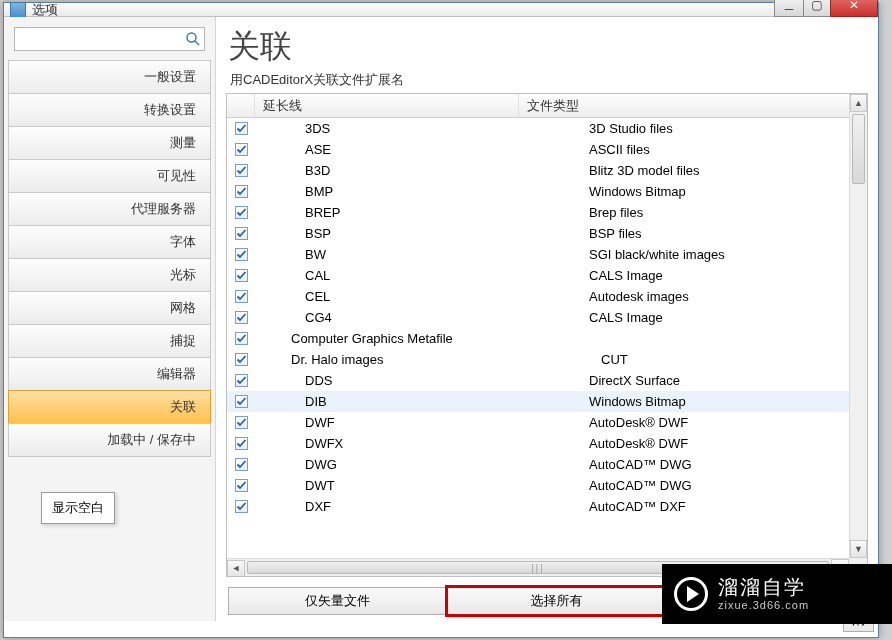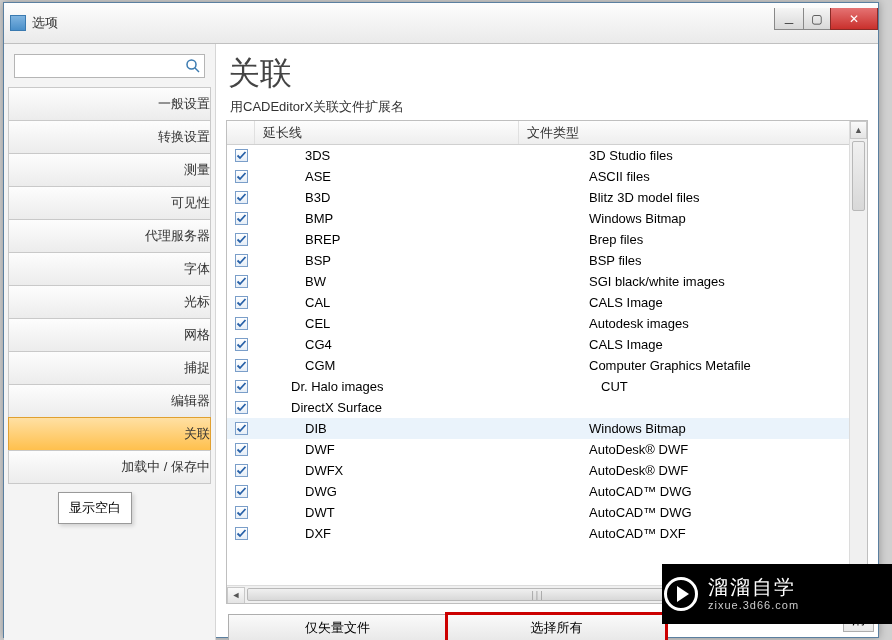--- a/index.html
+++ b/index.html
@@ -1,34 +1,34 @@
 <!DOCTYPE html>
 <html><head>
 <meta charset="utf-8">
 <style>
 * { box-sizing: border-box; margin: 0; padding: 0; }
 body { font-family: "Microsoft YaHei", "SimSun", Tahoma, sans-serif; font-size: 13px; background: #d0d0d0; width: 892px; height: 640px; overflow: hidden; position: relative; }
 .window { position: absolute; left: 3px; top: 2px; width: 876px; height: 636px; background: #fff; border: 1px solid #5a7fa0; box-shadow: 0 0 8px rgba(0,0,0,0.3); }
-.titlebar { height: 41px; background: linear-gradient(#fdfdfd,#eaeaea); border-bottom: 1px solid #c0c0c0; display: flex; align-items: center; padding-left: 6px; }
+.titlebar { height: 14px; background: linear-gradient(#fdfdfd,#eaeaea); border-bottom: 1px solid #c0c0c0; display: flex; align-items: center; padding-left: 6px; }
 .titlebar .app-icon { width: 16px; height: 16px; background: linear-gradient(#7fb4e0,#4a8fc9); border: 1px solid #3a7ab0; margin-right: 6px; }
 .titlebar .title { flex: 1; color: #333; }
 .winbtns { display: flex; height: 22px; margin-top:-8px; }
 .winbtn { width: 30px; height: 22px; border: 1px solid #888; border-top:none; background: linear-gradient(#f5f5f5,#d8d8d8); display:flex; align-items:center; justify-content:center; font-family: Arial; font-size:12px; color:#333; margin-left:-1px;}
 .winbtn.max { width:28px; }
 .winbtn.close { width: 48px; background: linear-gradient(#e57373,#c9302c); color:#fff; border-color:#8a2a26; }
 .winbtn.min span{position:relative;top:4px;}
 .body { display: flex; height: calc(100% - 30px); }
 .sidebar { width: 212px; background: #f4f4f4; border-right: 1px solid #d6d6d6; display:flex; flex-direction:column; padding:6px 4px 4px 4px; }
 .searchwrap { position:relative; margin:4px 6px 10px 6px; }
 .searchwrap input { width:100%; height:24px; border:1px solid #b5b5b5; padding:2px 22px 2px 4px; font-size:13px; }
 .searchwrap .sicon { position:absolute; right:4px; top:4px; width:16px; height:16px; }
 .nav { display:flex; flex-direction:column; gap:0; }
-.nav-item { height:34px; border:1px solid #c9c9c9; background:linear-gradient(#fdfdfd,#ececec); display:flex; align-items:center; justify-content:flex-end; color:#333; cursor:pointer; margin-top:-1px;}
+.nav-item { height:34px; border:1px solid #c9c9c9; background:linear-gradient(#fdfdfd,#ececec); display:flex; align-items:center; justify-content:flex-end; padding-right:14px; color:#333; cursor:pointer; margin-top:-1px;}
 .nav-item.selected { background:linear-gradient(#ffe0a3,#ffc04d); border-color:#e0a030; }
-.tooltip { position:absolute; left:58px; top:492px; background:#fff; border:1px solid #9a9a9a; padding:6px 10px; font-size:13px; box-shadow:2px 2px 4px rgba(0,0,0,0.15); z-index:50; }
+.tooltip { position:absolute; left:41px; top:492px; background:#fff; border:1px solid #9a9a9a; padding:6px 10px; font-size:13px; box-shadow:2px 2px 4px rgba(0,0,0,0.15); z-index:50; }
 .main { flex:1; display:flex; flex-direction:column; padding:6px 10px 6px 10px; position:relative; }
 .heading { font-size:32px; color:#444; font-weight:normal; margin:2px 0 2px 2px; font-family:"Microsoft YaHei","SimSun",sans-serif; }
 .subheading { font-size:13px; color:#333; margin:0 0 4px 4px; }
 .tablewrap { border:1px solid #bfbfbf; flex:1; position:relative; background:#fff; overflow:hidden; }
 .thead { display:flex; height:24px; background:linear-gradient(#fdfdfd,#eee); border-bottom:1px solid #d0d0d0; }
 .th { display:flex; align-items:center; padding-left:8px; color:#333; border-right:1px solid #e0e0e0; }
 .th.c0{width:28px;padding:0;}
 .th.c1{width:264px;}
 .th.c2{flex:1;text-align:center;}
 .tbody { position:absolute; top:24px; bottom:18px; left:0; right:18px; overflow:hidden; }
@@ -46,21 +46,21 @@
 .vscroll .thumb{position:absolute;left:2px;right:2px;top:2px;height:70px;background:linear-gradient(#f0f0f0,#d8d8d8);border:1px solid #b8b8b8;border-radius:2px;}
 .vscroll .arrow.down{position:absolute;bottom:0;left:0;right:0;}
 .hscroll { position:absolute; left:0; right:18px; bottom:0; height:18px; background:#f0f0f0; border-top:1px solid #dcdcdc; }
 .hscroll .arrow{width:18px;height:100%;background:linear-gradient(#fafafa,#e4e4e4);border:1px solid #c8c8c8;display:inline-flex;align-items:center;justify-content:center;font-size:9px;color:#555;}
 .hscroll .arrow.right{float:right;}
 .hscroll .thumb{position:absolute;left:20px;right:20px;top:2px;bottom:2px;background:linear-gradient(#f0f0f0,#d8d8d8);border:1px solid #b8b8b8;border-radius:2px;display:flex;align-items:center;justify-content:center;color:#999;font-size:9px;letter-spacing:2px;}
 .corner{position:absolute;right:0;bottom:0;width:18px;height:18px;background:#f0f0f0;}
 .btnrow { display:flex; gap:0; margin-top:10px; padding:0 2px; }
 .bigbtn { flex:1; height:28px; border:1px solid #aeaeae; background:linear-gradient(#fafafa,#e8e8e8); display:flex; align-items:center; justify-content:center; cursor:pointer; }
 .bigbtn.redframe { outline:3px solid #c00; outline-offset:-1px; }
-.watermark { position:absolute; right:0; bottom:16px; width:230px; height:60px; background:#000; display:flex; align-items:center; padding-left:2px; z-index:60; }
+.watermark { position:absolute; right:0; bottom:16px; width:230px; height:60px; background:#000; display:flex; align-items:center; padding-left:12px; z-index:60; }
 .watermark .play{width:34px;height:34px;border:3px solid #fff;border-radius:50%;display:flex;align-items:center;justify-content:center;margin-right:10px;}
 .watermark .play div{width:0;height:0;border-left:12px solid #fff;border-top:8px solid transparent;border-bottom:8px solid transparent;margin-left:3px;}
 .watermark .txt{color:#fff;display:flex;flex-direction:column;line-height:1.2;}
 .watermark .txt .big{font-size:20px;letter-spacing:2px;}
 .watermark .txt .small{font-size:11px;color:#ccc;letter-spacing:1px;}
 .footerbtn { position:absolute; right:18px; bottom:8px; height:24px; padding:0 8px; border:1px solid #aeaeae; background:linear-gradient(#fafafa,#e8e8e8); display:flex; align-items:center; z-index:55; }
 </style>
 </head>
 <body>
 
@@ -225,21 +225,20 @@
               <div class="cell c2">CALS Image</div>
             </div>
             <div class="row">
               <div class="cell c0">
                 <div class="chk">
                   <svg viewBox="0 0 11 11">
                     <polyline points="1.5,5.5 4,8 9.5,2" fill="none" stroke="#2861a8" stroke-width="1.8"></polyline>
                   </svg>
                 </div>
               </div>
-              <div class="cell c1">CGM</div>
               <div class="cell c2">Computer Graphics Metafile</div>
             </div>
             <div class="row">
               <div class="cell c0">
                 <div class="chk">
                   <svg viewBox="0 0 11 11">
                     <polyline points="1.5,5.5 4,8 9.5,2" fill="none" stroke="#2861a8" stroke-width="1.8"></polyline>
                   </svg>
                 </div>
               </div>
@@ -247,20 +246,21 @@
               <div class="cell c1">CUT</div>
             </div>
             <div class="row">
               <div class="cell c0">
                 <div class="chk">
                   <svg viewBox="0 0 11 11">
                     <polyline points="1.5,5.5 4,8 9.5,2" fill="none" stroke="#2861a8" stroke-width="1.8"></polyline>
                   </svg>
                 </div>
               </div>
+              <div class="cell c1">DDS</div>
               <div class="cell c2">DirectX Surface</div>
             </div>
             <div class="row hover">
               <div class="cell c0">
                 <div class="chk">
                   <svg viewBox="0 0 11 11">
                     <polyline points="1.5,5.5 4,8 9.5,2" fill="none" stroke="#2861a8" stroke-width="1.8"></polyline>
                   </svg>
                 </div>
               </div>

